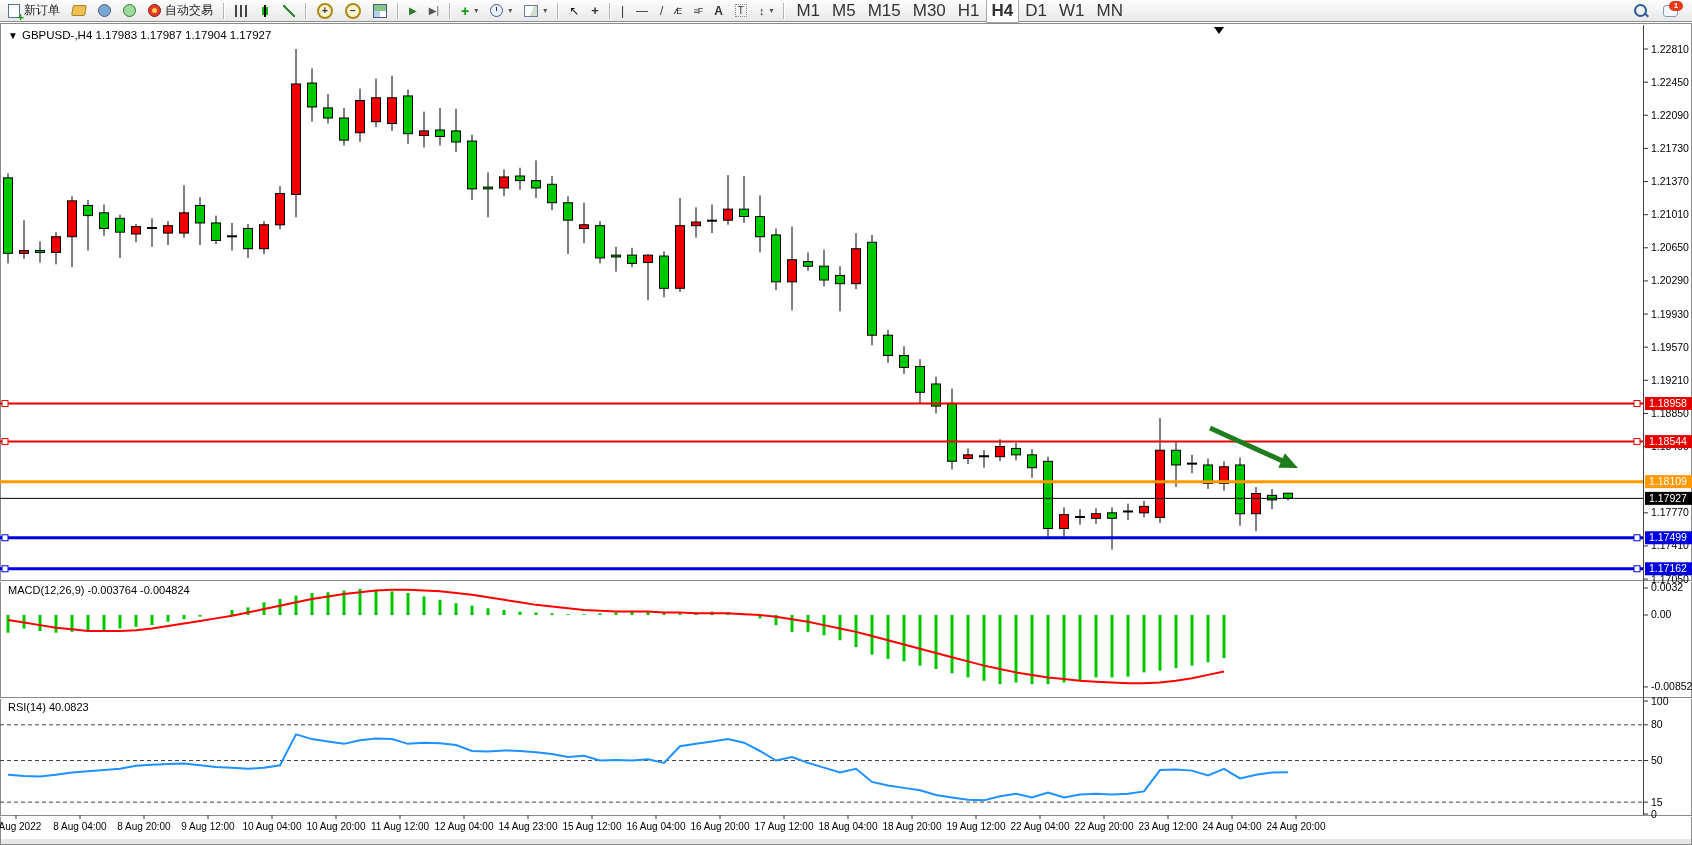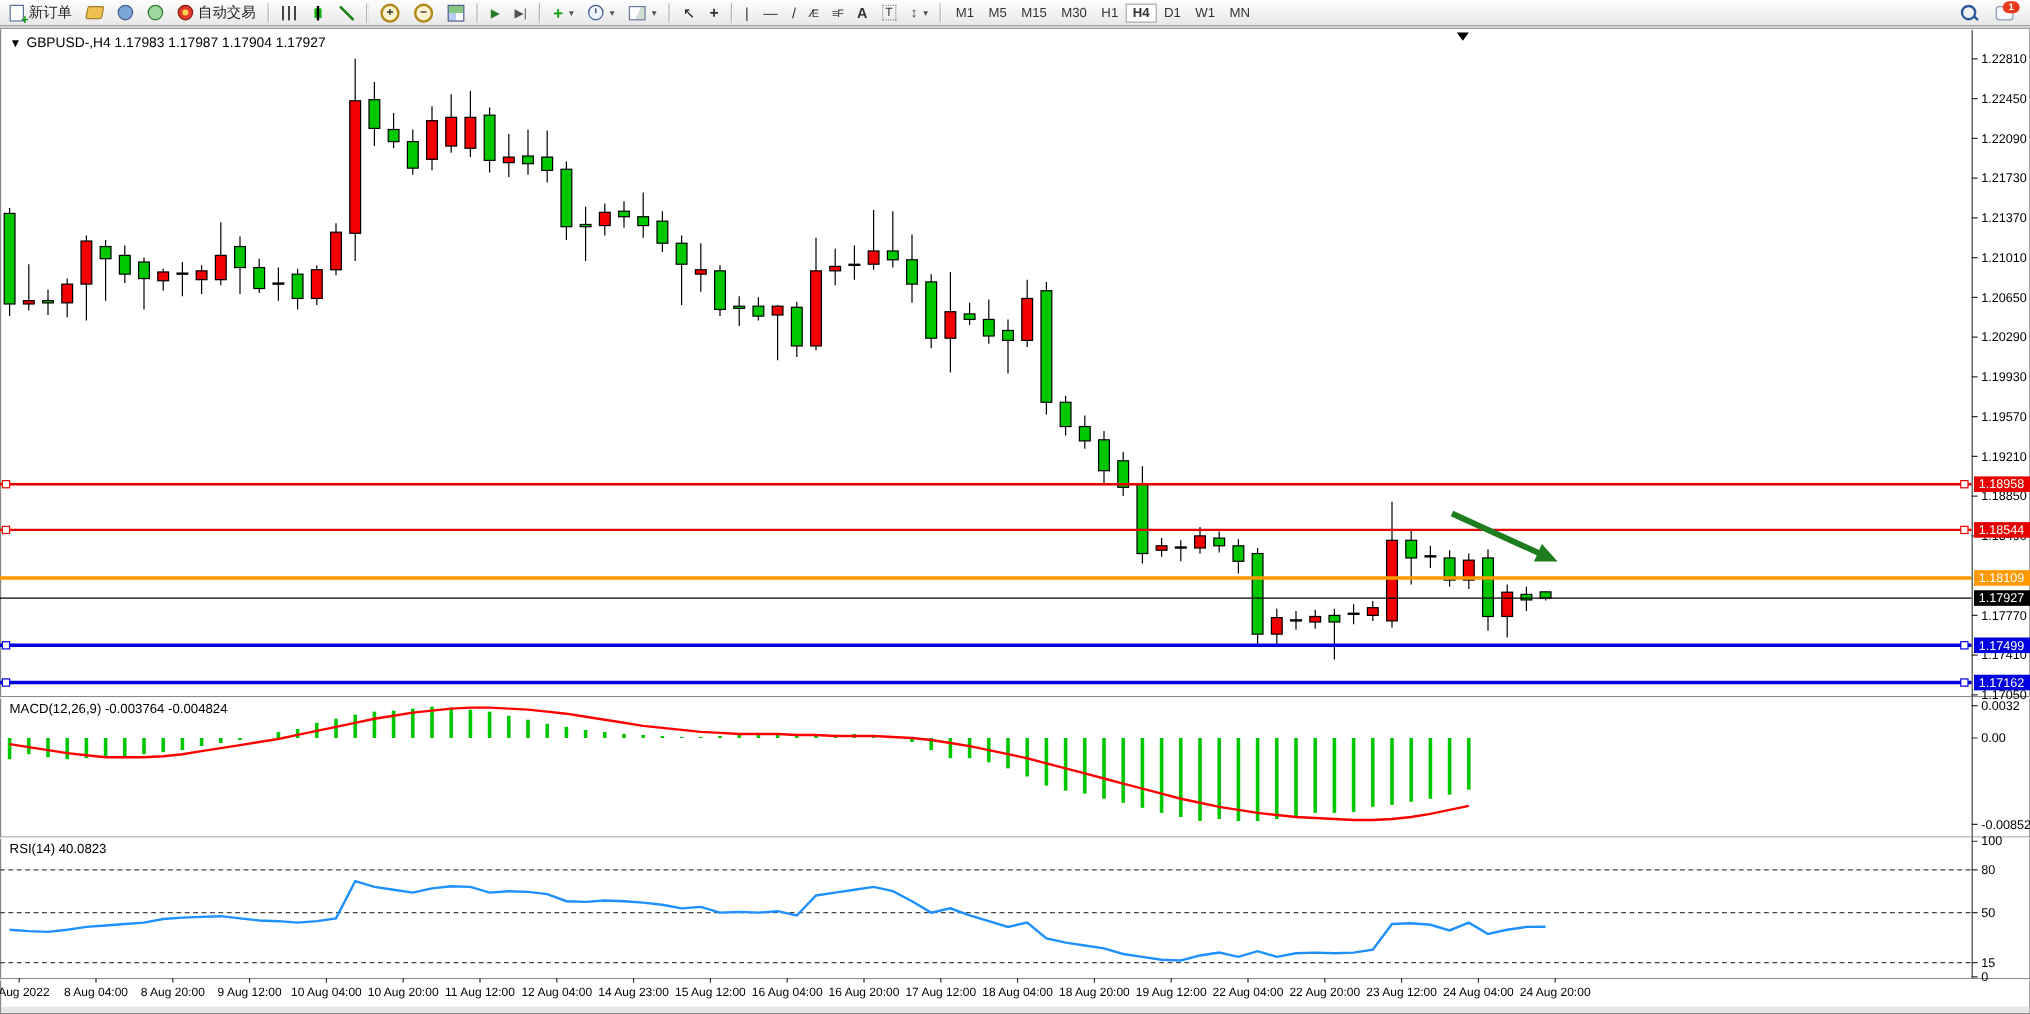--- a/index.html
+++ b/index.html
@@ -9,21 +9,21 @@
   
   .tb{position:absolute;left:0;top:0;width:1692px;height:22px;
       background:linear-gradient(#fdfdfd,#e8e8e8);
       border-bottom:1px solid #8e8e8e;display:flex;align-items:center;
       padding:0 3px;box-sizing:border-box;font-size:12px;color:#222;gap:2px;}
   .tbtn{height:19px;display:flex;align-items:center;justify-content:center;
         gap:4px;padding:0 4px;border:1px solid transparent;background:none;
         font-family:"Liberation Sans",sans-serif;font-size:12px;color:#222;}
   .sep{width:1px;height:16px;background:#b5b5b5;border-right:1px solid #fff;margin:0 3px;}
   .drop{font-size:8px;color:#555;margin-left:1px;}
-  .tf{padding:1px 5px;color:#333;font-size:11px;border:1px solid transparent;}
+  .tf{padding:1px 5px;color:#333;font-size:17px;border:1px solid transparent;}
   .tf.active{background:#fff;border:1px solid #a8a8a8;font-weight:bold;}
   .right{margin-left:auto;display:flex;align-items:center;gap:6px;padding-right:6px;}
   
   .ic{display:inline-block;position:relative;}
   .ic-doc{width:10px;height:12px;background:#fff;border:1px solid #57749b;}
   .ic-doc::after{content:"+";position:absolute;right:-5px;bottom:-6px;color:#0a9a0a;
                  font-weight:bold;font-size:11px;}
   .ic-bucket{width:12px;height:9px;background:#eec04f;border:1px solid #a5802a;
              border-radius:2px;transform:skewX(-10deg);}
   .ic-person{width:11px;height:11px;border-radius:50%;background:#7ba7d7;border:1px solid #44608a;}

